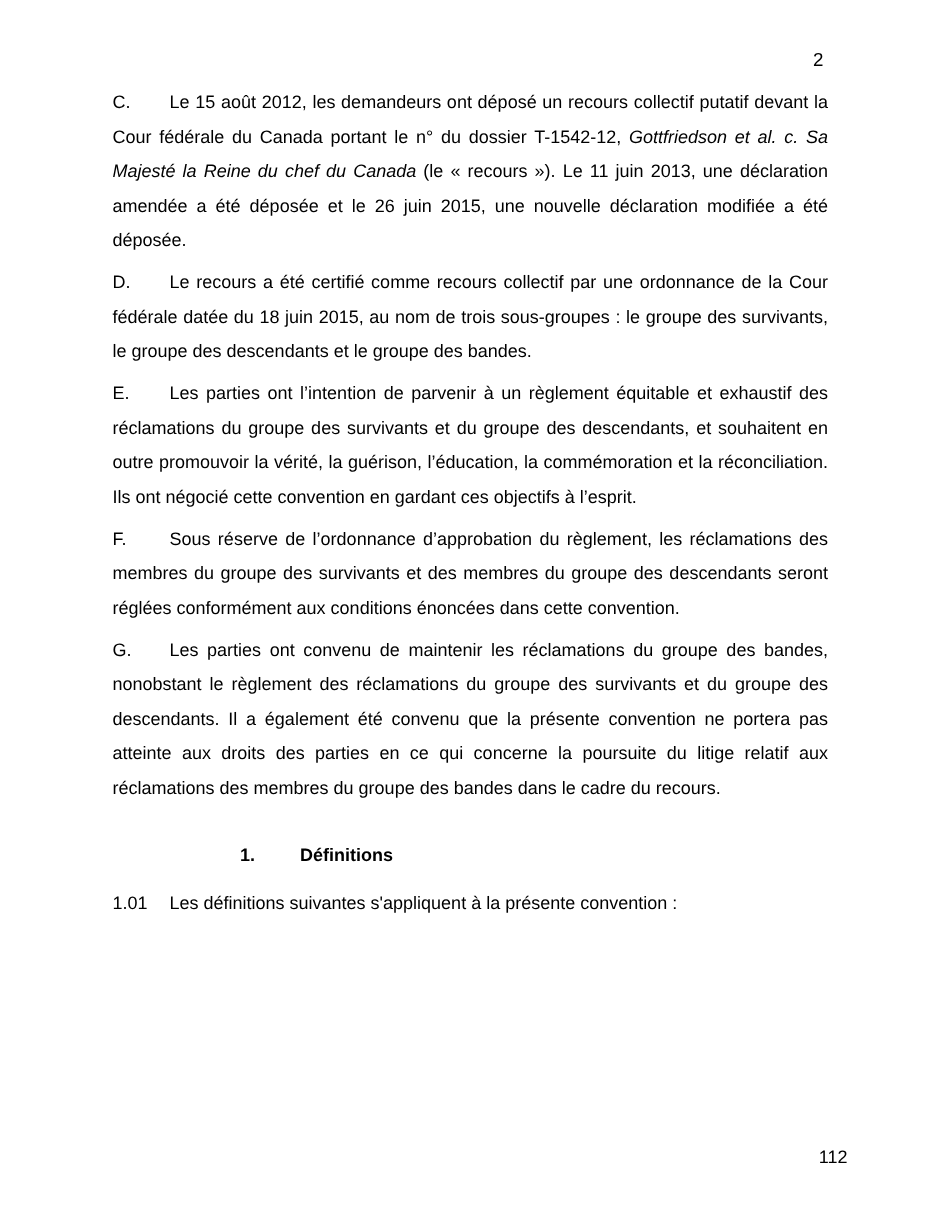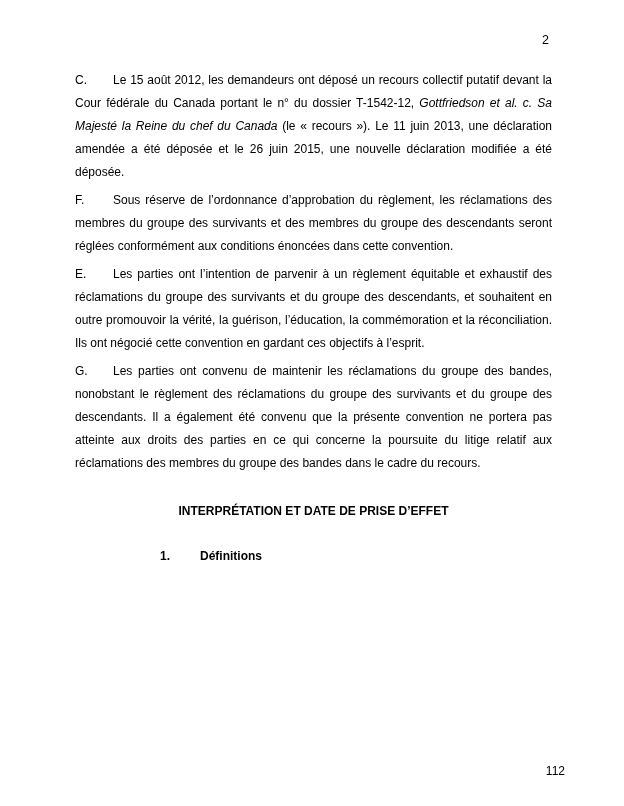--- a/index.html
+++ b/index.html
@@ -22,21 +22,21 @@
   .pageno-bottom {
     position: absolute;
     top: 764px;
     right: 59px;
     font-size: 12px;
     line-height: 14px;
   }
   .content {
     position: absolute;
     left: 75px;
-    top: 69px;
+    top: 57px;
     width: 477px;
     font-size: 12px;
     line-height: 23px;
   }
   p { margin: 0; }
   .recital {
     text-align: justify;
     margin: 0 0 5px 0;
   }
   .rlabel {
@@ -76,30 +76,31 @@
 <body>
 
 <div class="page">
 
   <div class="pageno-top">2</div>
 
   <main class="content">
 
     <p class="recital"><span class="rlabel">C.</span><span>Le 15 août 2012, les demandeurs ont déposé un recours collectif putatif devant la Cour fédérale du Canada portant le n° du dossier T-1542-12, </span><em>Gottfriedson et al. c. Sa Majesté la Reine du chef du Canada</em><span> (le « recours »). Le 11 juin 2013, une déclaration amendée a été déposée et le 26 juin 2015, une nouvelle déclaration modifiée a été déposée.</span></p>
 
+    <p class="recital"><span class="rlabel">D.</span><span>Le recours a été certifié comme recours collectif par une ordonnance de la Cour fédérale datée du 18 juin 2015, au nom de trois sous-groupes : le groupe des survivants, le groupe des descendants et le groupe des bandes.</span></p>
+
+    <p class="recital"><span class="rlabel">E.</span><span>Les parties ont l’intention de parvenir à un règlement équitable et exhaustif des réclamations du groupe des survivants et du groupe des descendants, et souhaitent en outre promouvoir la vérité, la guérison, l’éducation, la commémoration et la réconciliation. Ils ont négocié cette convention en gardant ces objectifs à l’esprit.</span></p>
 
     <p class="recital"><span class="rlabel">F.</span><span>Sous réserve de l’ordonnance d’approbation du règlement, les réclamations des membres du groupe des survivants et des membres du groupe des descendants seront réglées conformément aux conditions énoncées dans cette convention.</span></p>
-
-    <p class="recital"><span class="rlabel">E.</span><span>Les parties ont l’intention de parvenir à un règlement équitable et exhaustif des réclamations du groupe des survivants et du groupe des descendants, et souhaitent en outre promouvoir la vérité, la guérison, l’éducation, la commémoration et la réconciliation. Ils ont négocié cette convention en gardant ces objectifs à l’esprit.</span></p>
 
     <p class="recital"><span class="rlabel">G.</span><span>Les parties ont convenu de maintenir les réclamations du groupe des bandes, nonobstant le règlement des réclamations du groupe des survivants et du groupe des descendants. Il a également été convenu que la présente convention ne portera pas atteinte aux droits des parties en ce qui concerne la poursuite du litige relatif aux réclamations des membres du groupe des bandes dans le cadre du recours.</span></p>
 
 
-    <h1 class="heading">INTERPRÉTATION ET DATE DE PRISE D’EFFET</h1>
 
     <h2 class="subheading"><span class="num">1.</span><span>Définitions</span></h2>
 
+    <p class="clause"><span class="rlabel">1.01</span><span>Les définitions suivantes s'appliquent à la présente convention :</span></p>
 
   </main>
 
   <div class="pageno-bottom">112</div>
 
 </div>
 
 </body></html>

